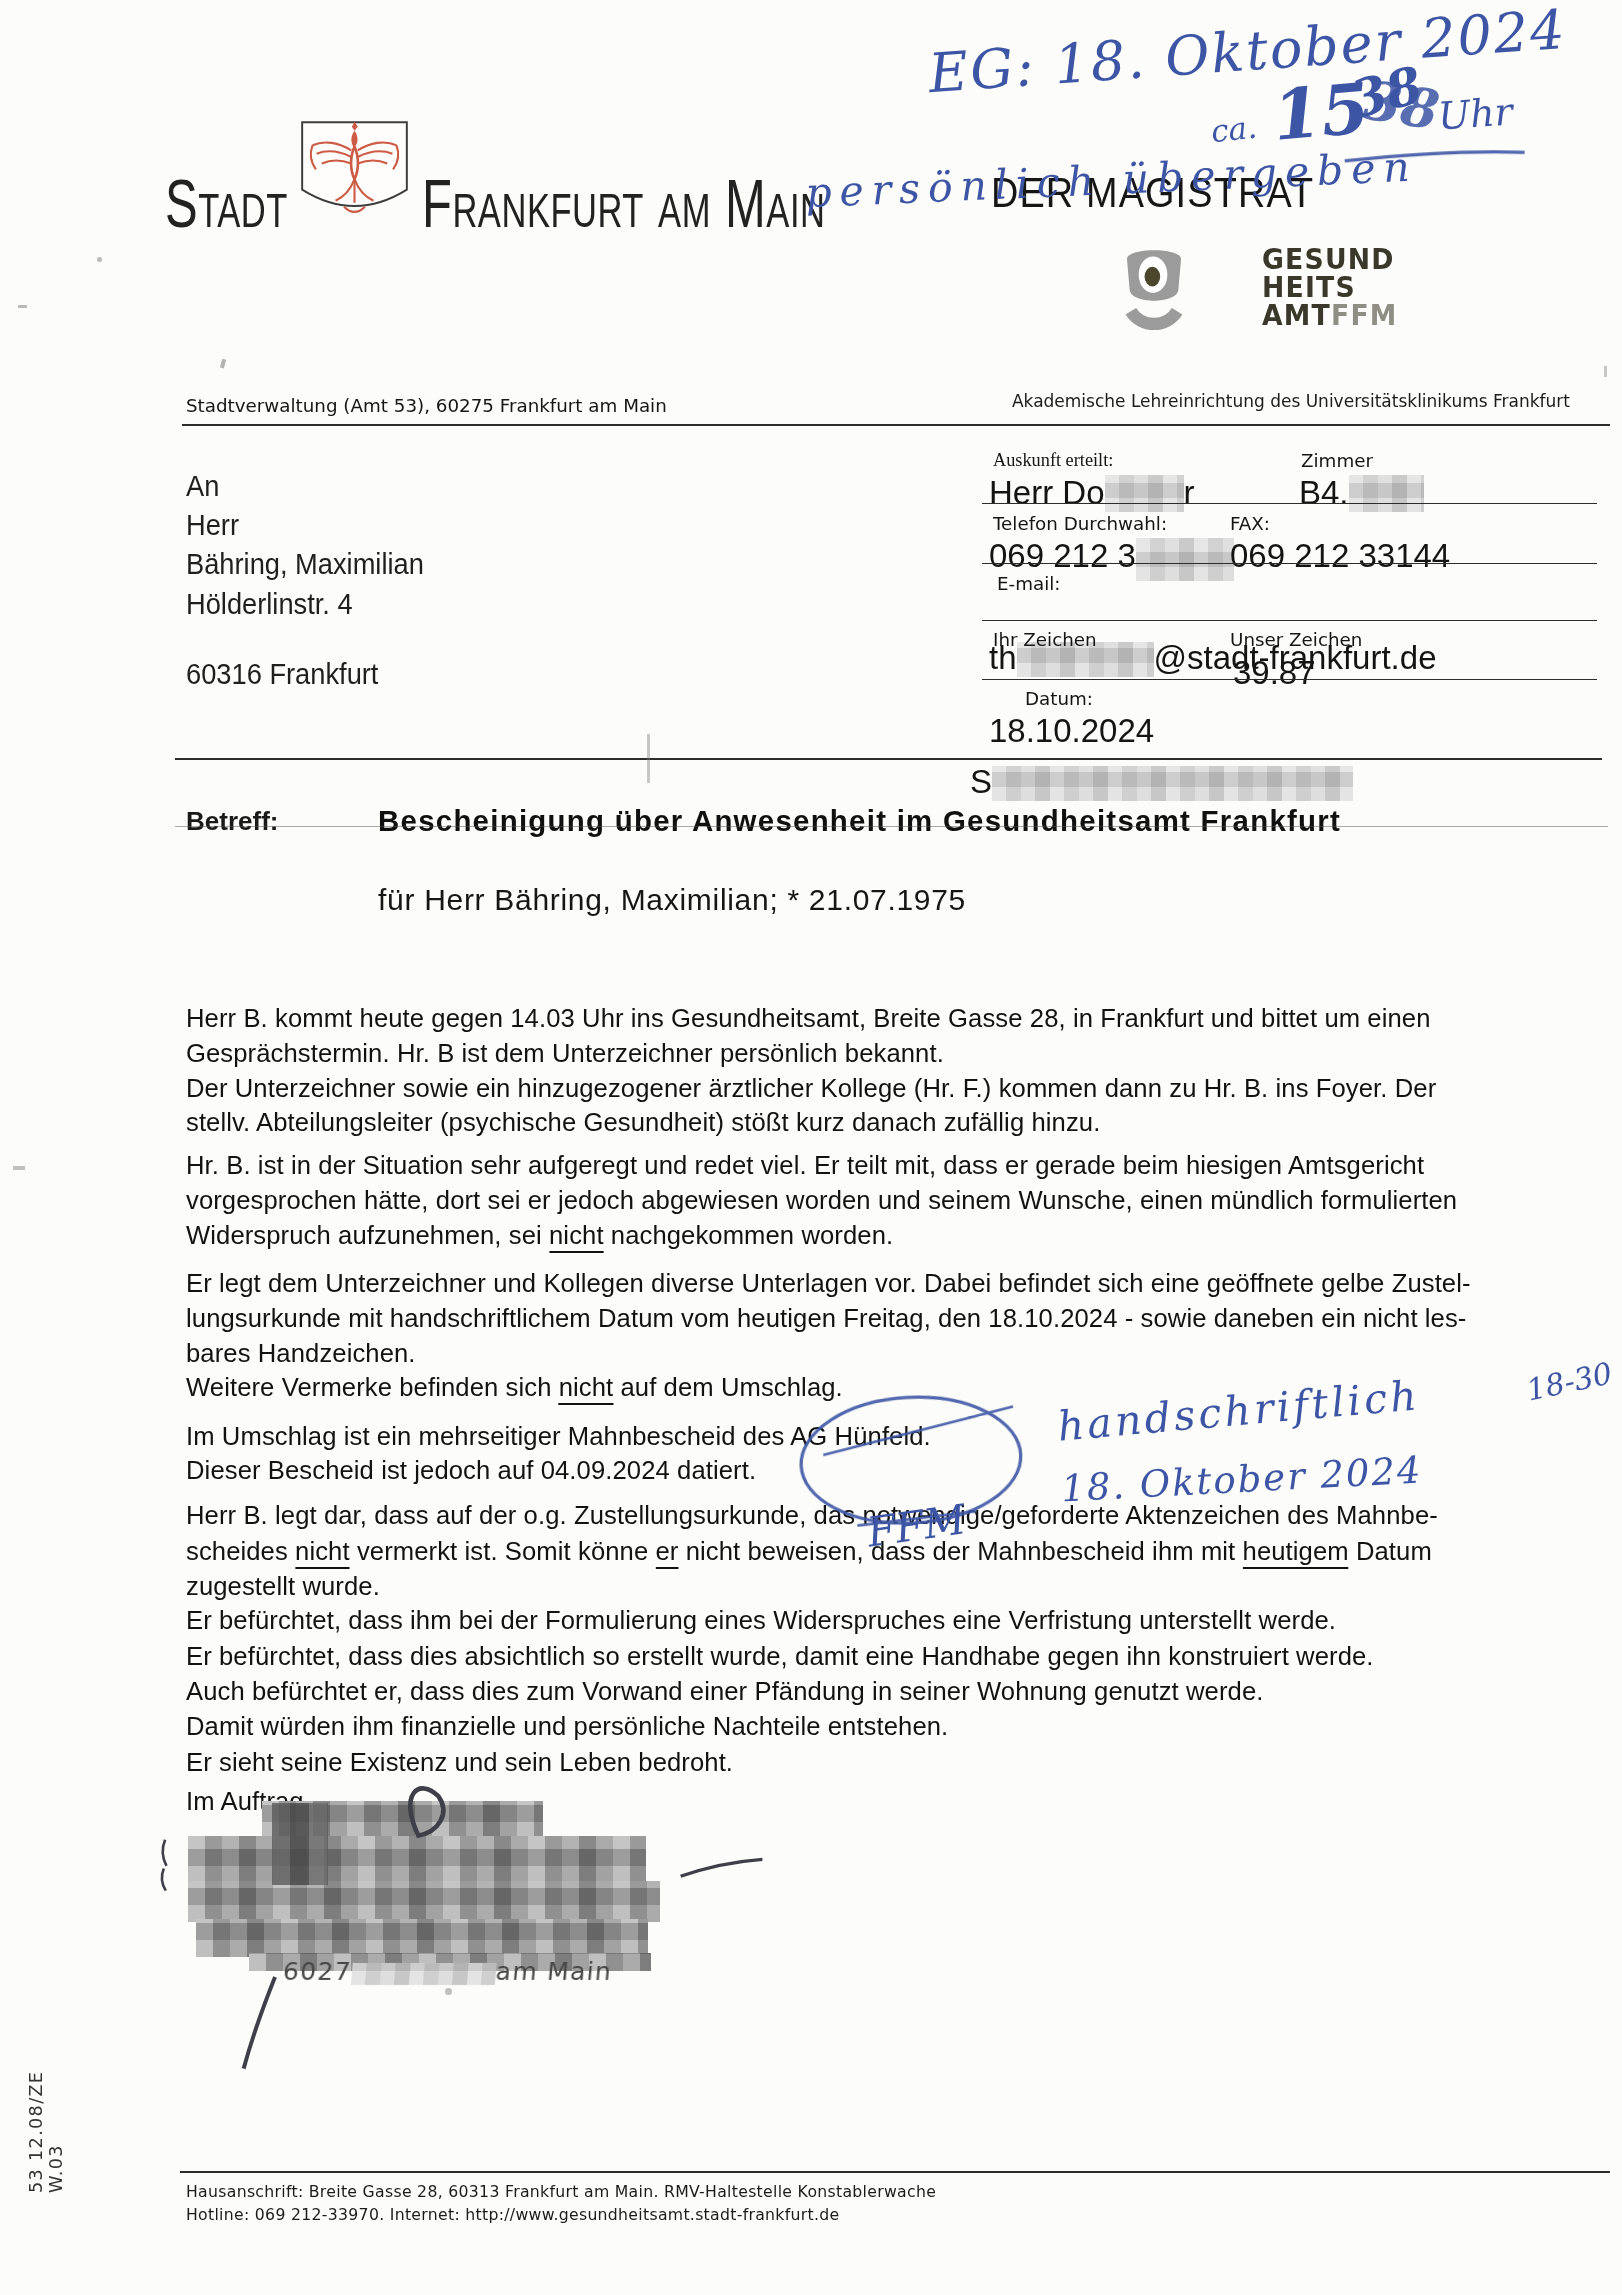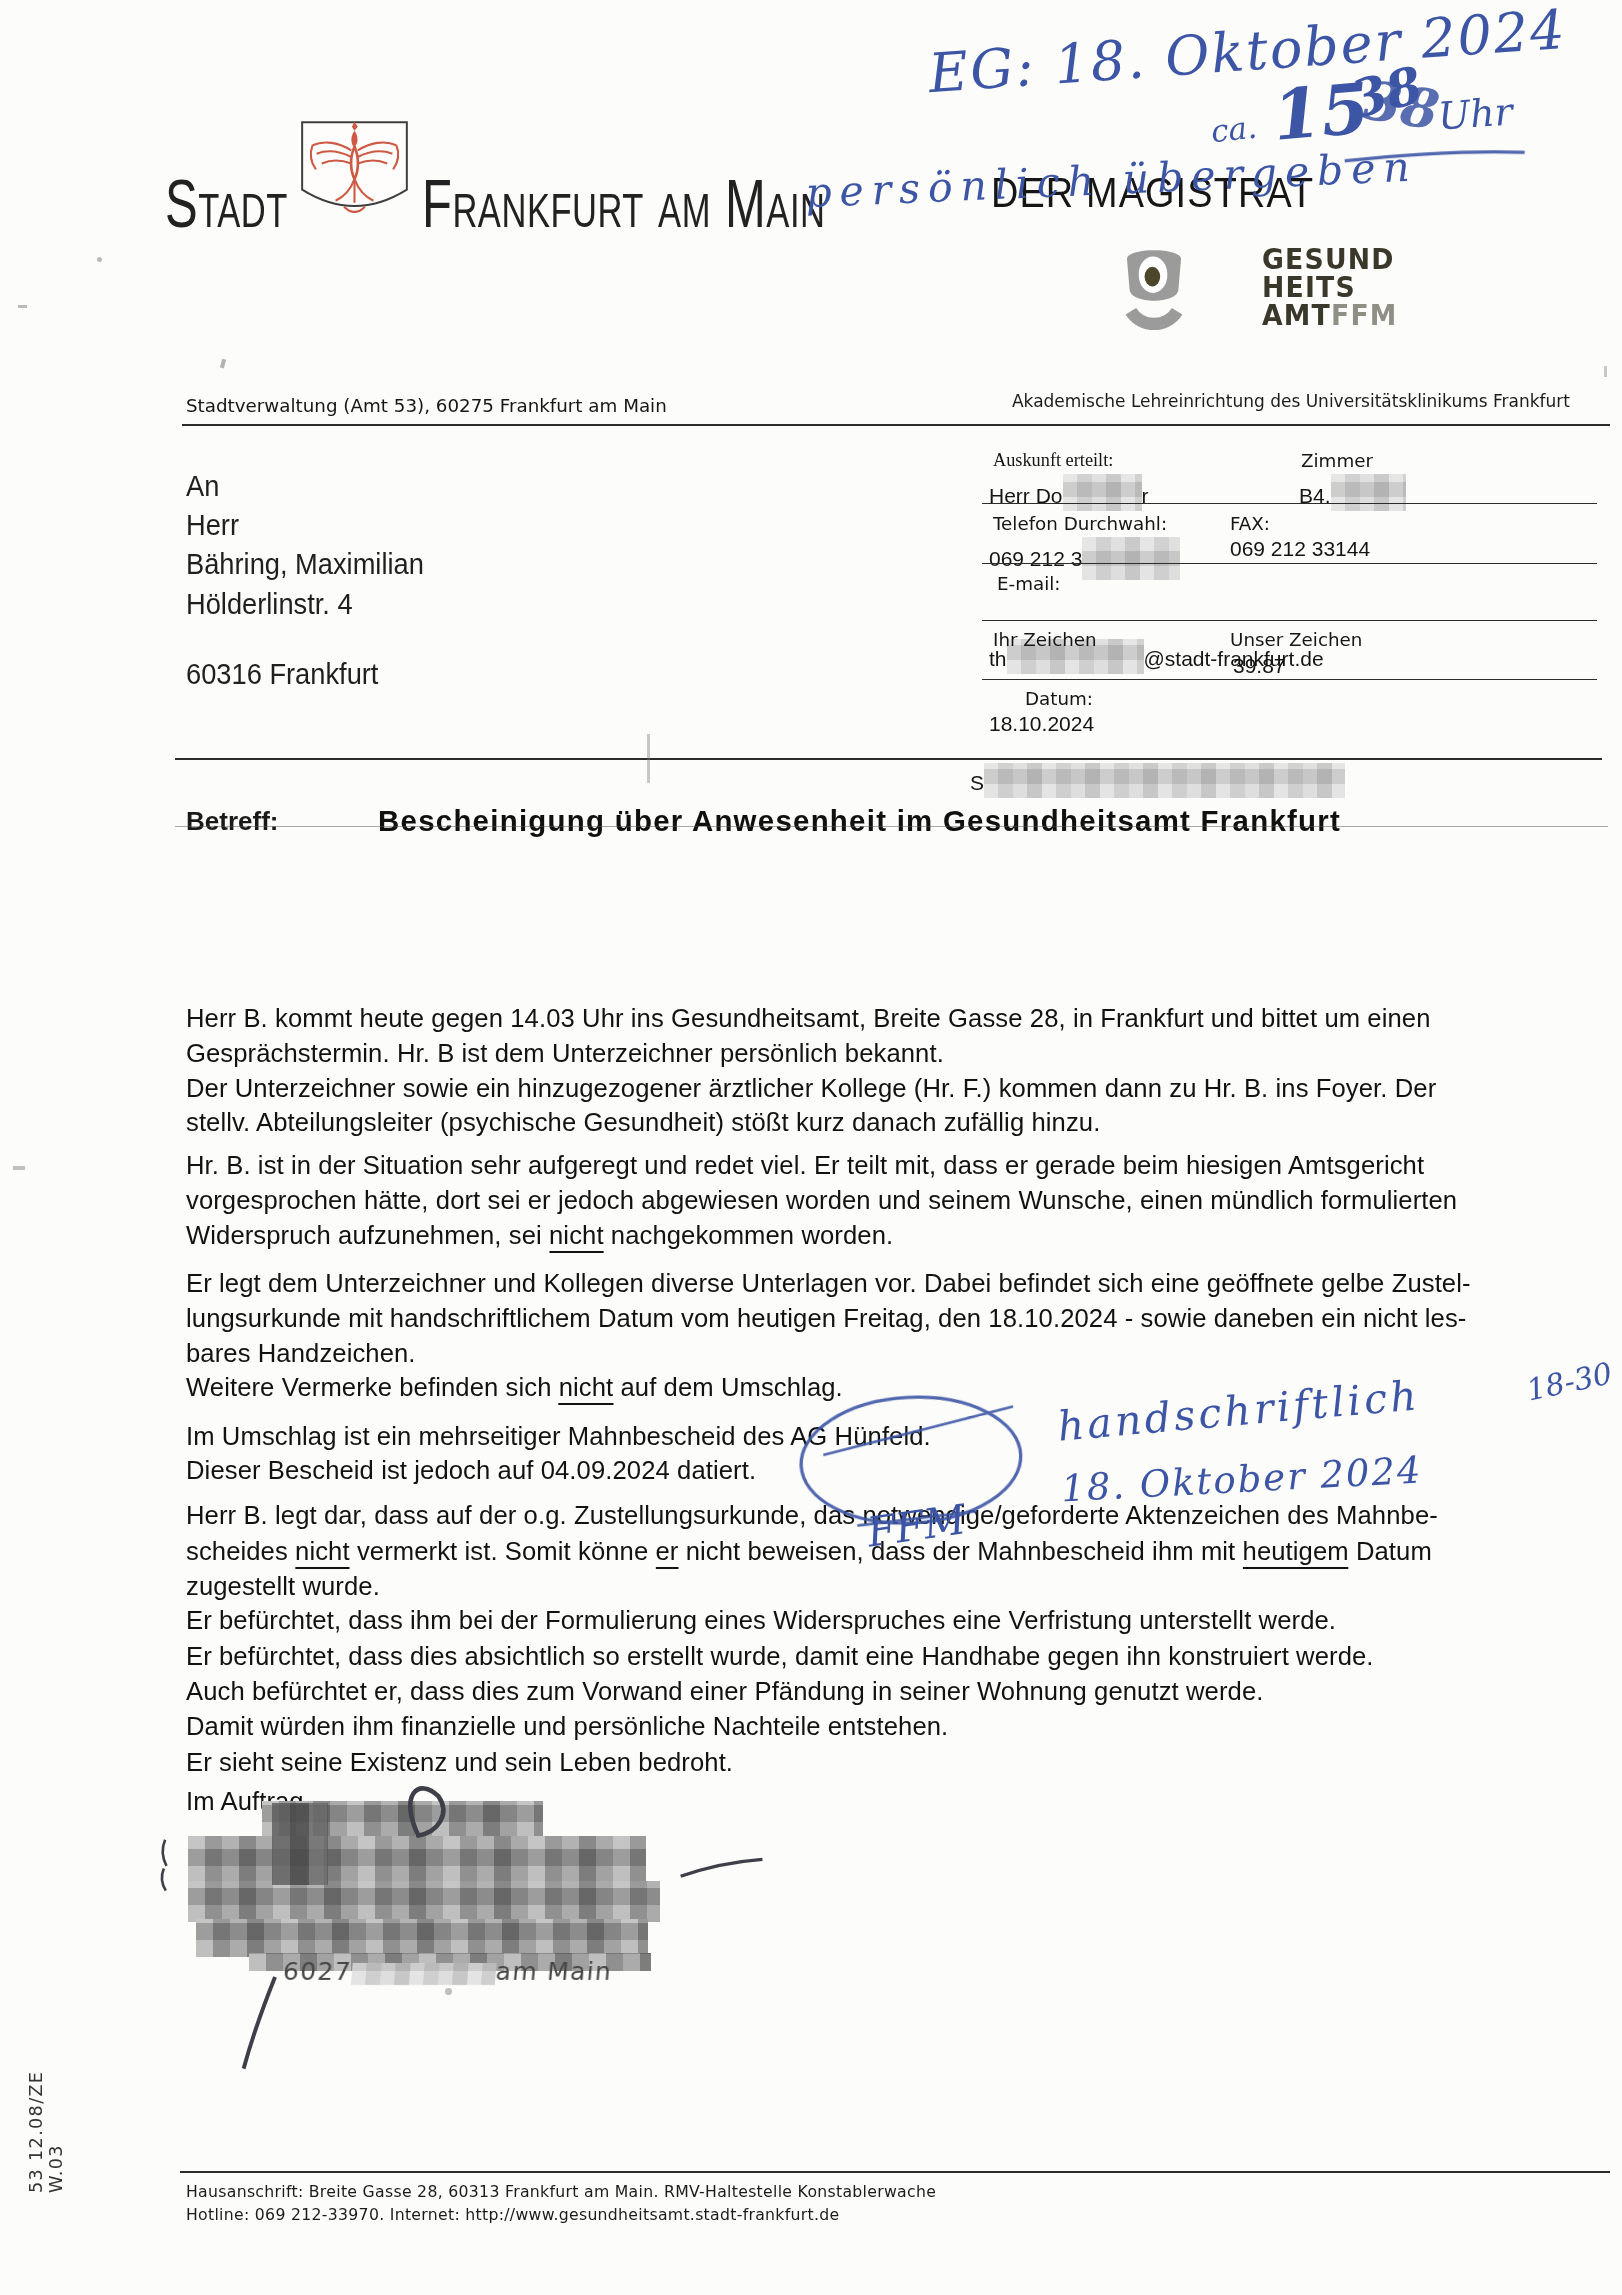--- a/index.html
+++ b/index.html
@@ -13,21 +13,21 @@
              transform:scaleX(.88);transform-origin:left top;white-space:nowrap;}
   .ga-line{font-family:"DejaVu Sans",sans-serif;font-weight:bold;font-size:29px;line-height:28px;
            letter-spacing:1.3px;color:var(--logo_olive);transform:scaleX(.92);transform-origin:left top;white-space:nowrap;}
   .ga-light{color:var(--logo_light);}
   .akad{font-family:"DejaVu Sans",sans-serif;font-size:17px;color:#1c1c1c;text-align:right;}
   .sender{font-family:"DejaVu Sans",sans-serif;font-size:18.3px;color:#161616;white-space:nowrap;}
   .rule{background:#2c2c2c;}
   
   .addr{font-size:29px;color:#1f1f1f;transform:scaleX(.94);transform-origin:left top;white-space:nowrap;}
   .lbl{font-family:"DejaVu Sans",sans-serif;font-size:18.3px;color:#151515;white-space:nowrap;}
-  .val{font-size:21px;color:#141414;white-space:nowrap;}
+  .val{font-size:33px;color:#141414;white-space:nowrap;}
   
   .bold{font-weight:bold;}
   .subject{font-size:30px;font-weight:bold;letter-spacing:1.3px;color:#101010;
            transform:scaleX(.98);transform-origin:left top;white-space:nowrap;}
   .big{font-size:30px;letter-spacing:0.7px;white-space:nowrap;color:#161616;}
   .body-line{font-size:26px;line-height:35px;letter-spacing:0.1px;color:#121212;
              transform:scaleX(.985);transform-origin:left top;white-space:nowrap;}
   .und{border-bottom:2px solid #121212;padding-bottom:1.3px;}
   
   .mz{display:inline-block;vertical-align:-7.9px;
@@ -141,20 +141,21 @@
     <div class="abs val" style="left:989px;top:712px;">18.10.2024</div>
   </div>
 
   <div class="abs rule" style="left:175px;top:758px;width:1427px;height:2px;"></div>
   <div class="abs val" style="left:970px;top:763px;"><span>S</span><span class="mz" style="width:361px;height:35px;"></span></div>
 
   <div class="abs bold" style="left:186px;top:806px;font-size:26px;">Betreff:</div>
   <div class="abs subject" style="left:378px;top:804px;">Bescheinigung über Anwesenheit im Gesundheitsamt Frankfurt</div>
   <div class="abs" style="left:175px;top:826px;width:1433px;height:1.3px;background:#555;opacity:.5;"></div>
 
+  <div class="abs big" style="left:378px;top:883px;">für Herr Bähring, Maximilian; * 21.07.1975</div>
 
   <div>
     <div class="abs body-line" style="left:186px;top:1001px;">Herr B. kommt heute gegen 14.03 Uhr ins Gesundheitsamt, Breite Gasse 28, in Frankfurt und bittet um einen</div>
     <div class="abs body-line" style="left:186px;top:1036px;">Gesprächstermin. Hr. B ist dem Unterzeichner persönlich bekannt.</div>
     <div class="abs body-line" style="left:186px;top:1071px;">Der Unterzeichner sowie ein hinzugezogener ärztlicher Kollege (Hr. F.) kommen dann zu Hr. B. ins Foyer. Der</div>
     <div class="abs body-line" style="left:186px;top:1105px;">stellv. Abteilungsleiter (psychische Gesundheit) stößt kurz danach zufällig hinzu.</div>
 
     <div class="abs body-line" style="left:186px;top:1148px;">Hr. B. ist in der Situation sehr aufgeregt und redet viel. Er teilt mit, dass er gerade beim hiesigen Amtsgericht</div>
     <div class="abs body-line" style="left:186px;top:1183px;">vorgesprochen hätte, dort sei er jedoch abgewiesen worden und seinem Wunsche, einen mündlich formulierten</div>
     <div class="abs body-line" style="left:186px;top:1218px;"><span>Widerspruch aufzunehmen, sei </span><span class="und">nicht</span><span> nachgekommen worden.</span></div>

